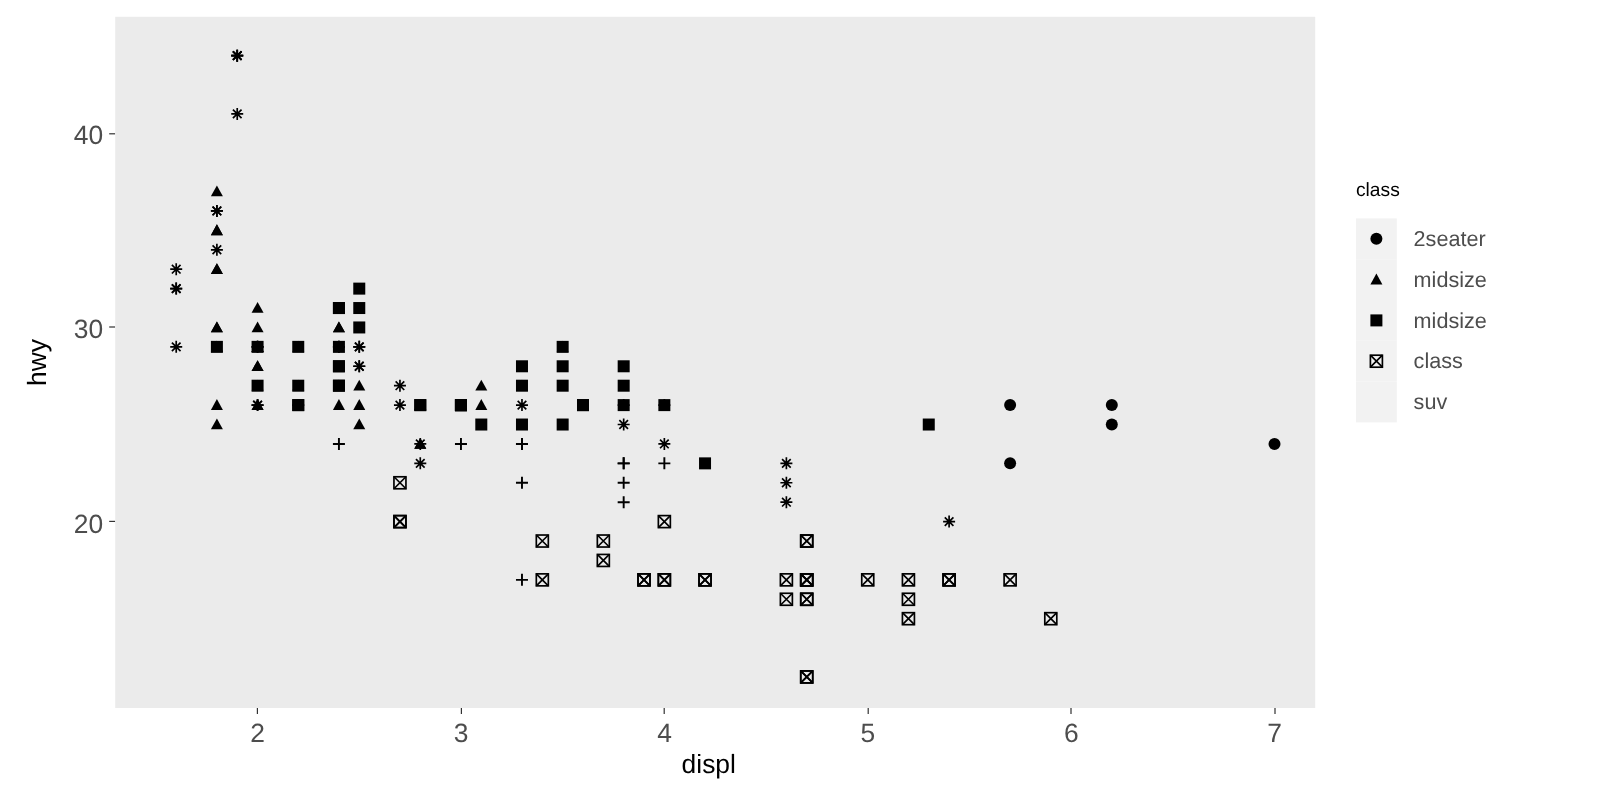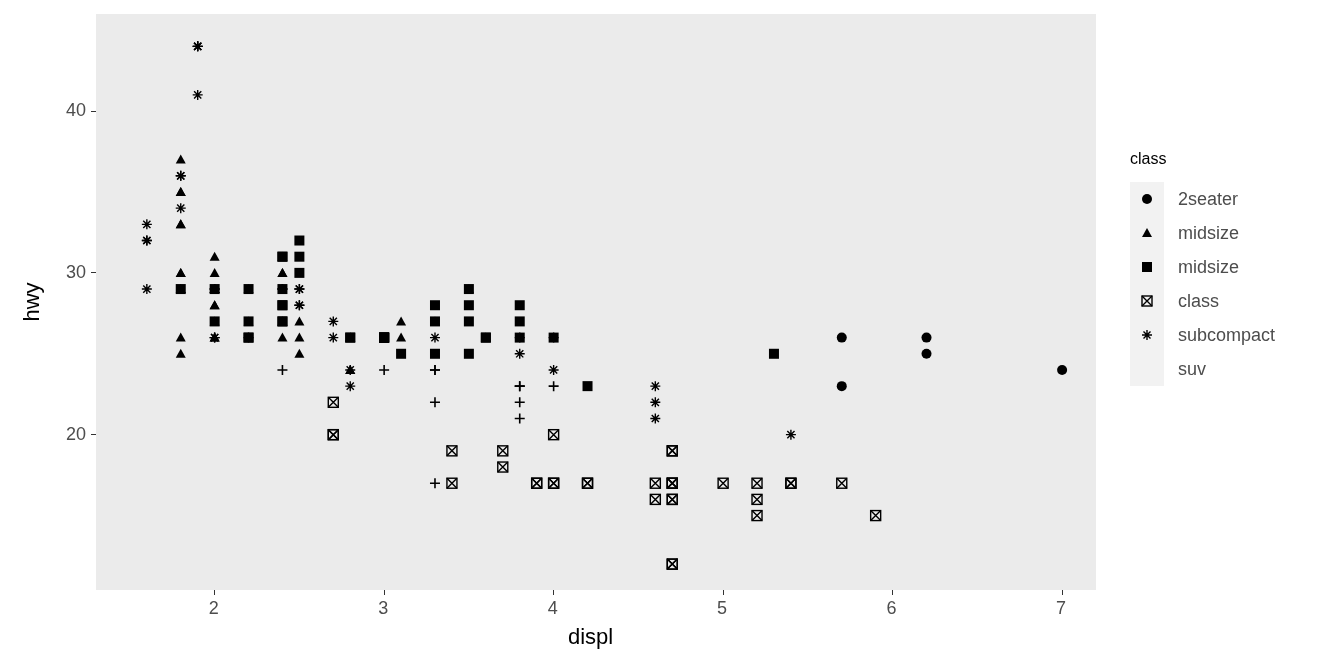--- a/index.html
+++ b/index.html
@@ -20,21 +20,21 @@
     background: #ebebeb;
   }
   .gridline {
     position: absolute;
     background: #ffffff;
   }
   .gridline.major { opacity: 1; }
   .gridline.minor { opacity: 0.55; }
   .axis-text {
     position: absolute;
-    font-size: 18px;
+    font-size: 22px;
     color: #4d4d4d;
   }
   .axis-title {
     position: absolute;
     font-size: 22px;
     color: #000000;
   }
   .tick {
     position: absolute;
     background: #333333;
@@ -306,26 +306,20 @@
           <div class="legend-label">midsize</div>
         </div>
         <div class="legend-item">
           <div class="legend-key"><svg width="34" height="34">
               <rect x="12" y="12" width="10" height="10" fill="none" stroke="#000" stroke-width="1.4"></rect>
               <path d="M 12 12 L 22 22 M 22 12 L 12 22" stroke="#000" stroke-width="1.4"></path>
             </svg></div>
           <div class="legend-label">class</div>
         </div>
         <div class="legend-item">
-          <div class="legend-key"><svg width="34" height="34">
-              <path d="M 17 12 L 17 22 M 12 17 L 22 17 M 13.5 13.5 L 20.5 20.5 M 20.5 13.5 L 13.5 20.5" stroke="#000" stroke-width="1.4" fill="none"></path>
-            </svg></div>
-          <div class="legend-label">subcompact</div>
-        </div>
-        <div class="legend-item">
           <div class="legend-key"><svg width="34" height="34"></svg></div>
           <div class="legend-label">suv</div>
         </div>
       </div>
   </div>
 
 <div class="gridline minor" style="left: 129.398px; top: 14px; width: 1px; height: 576px;"></div>
     <div class="gridline minor" style="left: 298.89px; top: 14px; width: 1px; height: 576px;"></div>
     <div class="gridline minor" style="left: 468.381px; top: 14px; width: 1px; height: 576px;"></div>
     <div class="gridline minor" style="left: 637.873px; top: 14px; width: 1px; height: 576px;"></div>

